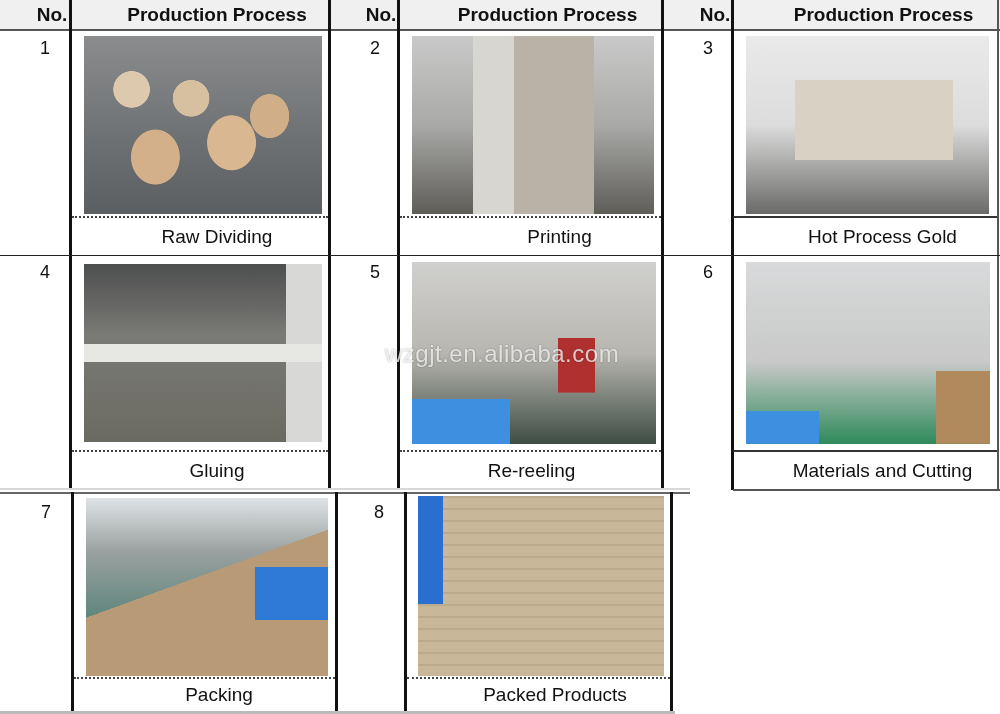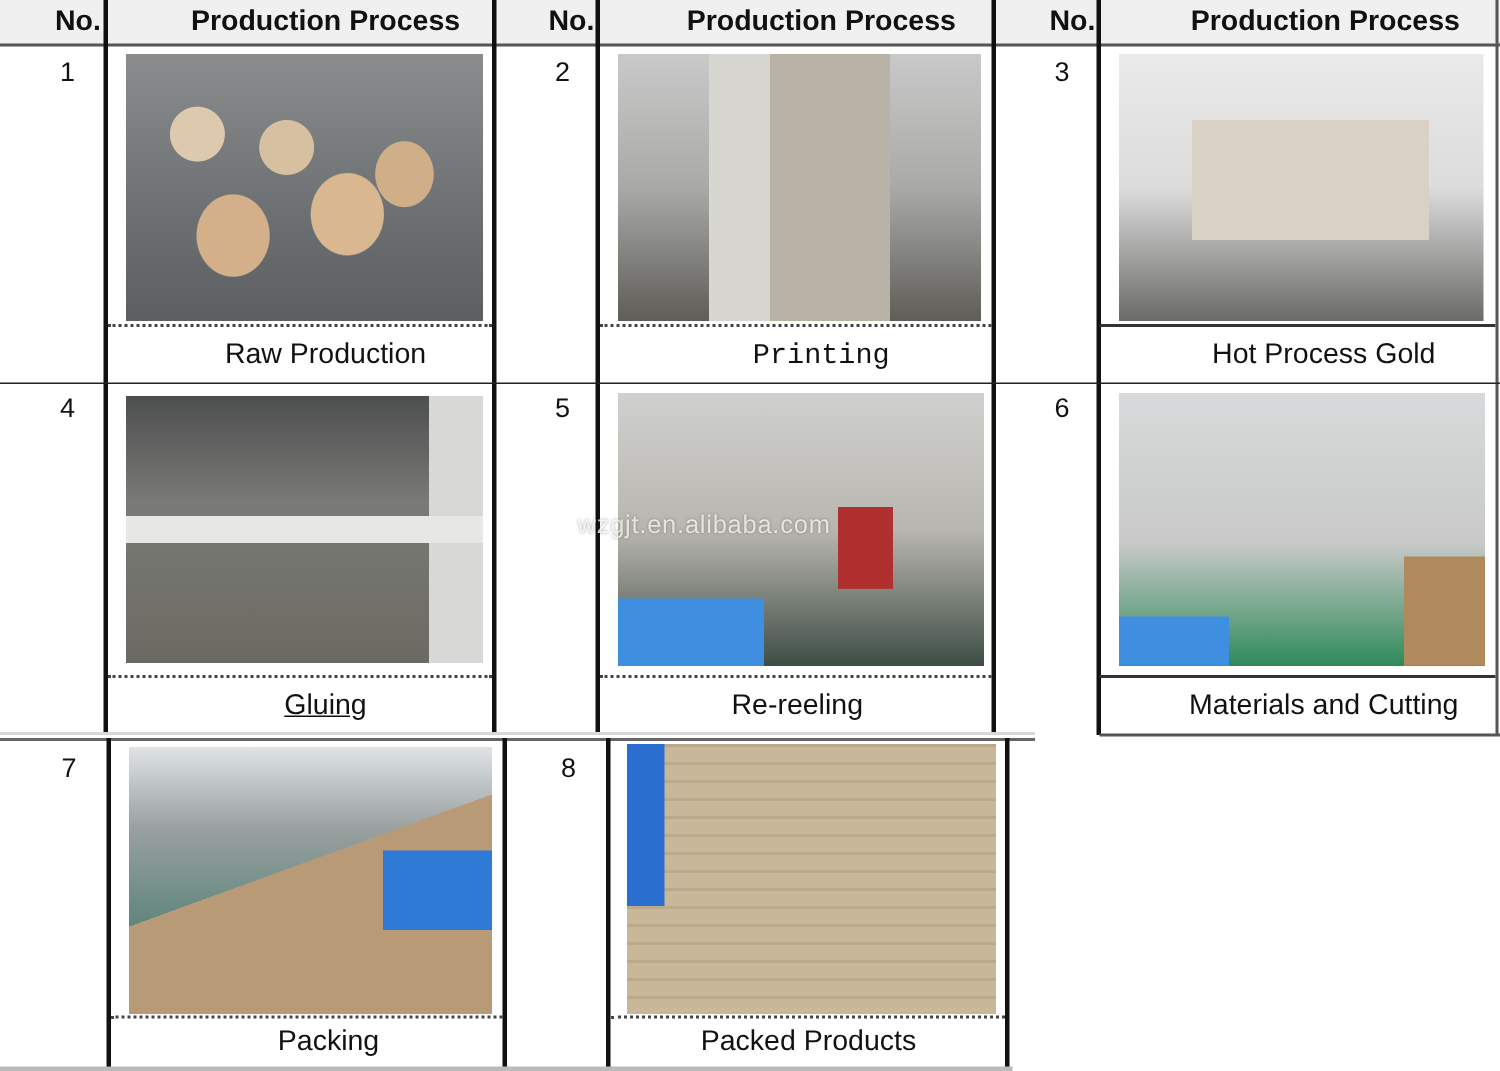--- a/index.html
+++ b/index.html
@@ -5,21 +5,21 @@
   html, body { margin:0; padding:0; background:#fff; }
   body { width:1000px; height:714px; position:relative; overflow:hidden; font-family:"Liberation Sans", sans-serif; color:#111; }
   .abs { position:absolute; box-sizing:border-box;padding-left:34px; }
   .hdr { background:#f0f0f0; font-weight:bold; font-size:19px; display:flex; align-items:center; justify-content:center; height:31px; top:0; border-bottom:2px solid #555; }
   .num { font-size:18px; text-align:center; }
   .cap { font-size:19px; display:flex; align-items:center; justify-content:center; }
   .vline { position:absolute; background:#111; width:3px; }
   .hline { position:absolute; background:#333; height:2px; }
   .dash { position:absolute; height:0; border-top:2px dotted #444; }
   .photo { position:absolute; overflow:hidden; }
-  .wm { position:absolute; left:385px; top:340px; font-size:17px; color:rgba(255,255,255,0.75); letter-spacing:0.5px; text-shadow:0 0 2px rgba(0,0,0,0.35); pointer-events:none; }
+  .wm { position:absolute; left:385px; top:340px; font-size:24px; color:rgba(255,255,255,0.75); letter-spacing:0.5px; text-shadow:0 0 2px rgba(0,0,0,0.35); pointer-events:none; }
 
   
   .p-raw { background:
       radial-gradient(ellipse 40px 45px at 30% 68%, #d4b08a 60%, transparent 62%),
       radial-gradient(ellipse 40px 45px at 62% 60%, #d9b891 60%, transparent 62%),
       radial-gradient(ellipse 32px 36px at 78% 45%, #cfae88 60%, transparent 62%),
       radial-gradient(ellipse 30px 30px at 45% 35%, #d6c0a0 60%, transparent 62%),
       radial-gradient(ellipse 30px 30px at 20% 30%, #dcc9ae 60%, transparent 62%),
       linear-gradient(180deg,#8a8c8e 0%,#6d7072 60%,#5c5f61 100%); }
   .p-print { background:
@@ -57,49 +57,49 @@
   <div class="abs hdr" style="left:0;width:70px;">No.</div>
   <div class="abs hdr" style="left:70px;width:260px;">Production Process</div>
   <div class="abs hdr" style="left:330px;width:68px;">No.</div>
   <div class="abs hdr" style="left:398px;width:265px;">Production Process</div>
   <div class="abs hdr" style="left:663px;width:70px;">No.</div>
   <div class="abs hdr" style="left:733px;width:267px;">Production Process</div>
 </div>
 
 <div class="abs num" style="left:0;top:38px;width:56px;">1</div>
 <div class="photo p-raw" style="left:84px;top:36px;width:238px;height:178px;"></div>
-<div class="abs cap" style="left:70px;top:218px;width:260px;height:38px;">Raw Production</div>
+<div class="abs cap" style="left:70px;top:218px;width:260px;height:38px;">Raw Dividing</div>
 
 <div class="abs num" style="left:330px;top:38px;width:56px;">2</div>
 <div class="photo p-print" style="left:412px;top:36px;width:242px;height:178px;"></div>
-<div class="abs cap" style="left:398px;top:218px;width:265px;height:38px;font-family:Liberation Mono, monospace;">Printing</div>
+<div class="abs cap" style="left:410px;top:218px;width:265px;height:38px;">Printing</div>
 
 <div class="abs num" style="left:663px;top:38px;width:56px;">3</div>
 <div class="photo p-hot" style="left:746px;top:36px;width:243px;height:178px;"></div>
 <div class="abs cap" style="left:733px;top:218px;width:265px;height:38px;">Hot Process Gold</div>
 
 <div class="abs num" style="left:0;top:262px;width:56px;">4</div>
 <div class="photo p-glue" style="left:84px;top:264px;width:238px;height:178px;"></div>
-<div class="abs cap" style="left:70px;top:452px;width:260px;height:38px;text-decoration:underline;">Gluing</div>
+<div class="abs cap" style="left:70px;top:452px;width:260px;height:38px;">Gluing</div>
 
 <div class="abs num" style="left:330px;top:262px;width:56px;">5</div>
 <div class="photo p-reel" style="left:412px;top:262px;width:244px;height:182px;"></div>
 <div class="abs cap" style="left:382px;top:452px;width:265px;height:38px;">Re-reeling</div>
 
 <div class="abs num" style="left:663px;top:262px;width:56px;">6</div>
 <div class="photo p-cut" style="left:746px;top:262px;width:244px;height:182px;"></div>
 <div class="abs cap" style="left:733px;top:452px;width:265px;height:38px;">Materials and Cutting</div>
 
 <div class="abs num" style="left:0;top:502px;width:58px;">7</div>
 <div class="photo p-pack" style="left:86px;top:498px;width:242px;height:178px;"></div>
 <div class="abs cap" style="left:72px;top:678px;width:260px;height:34px;">Packing</div>
 
 <div class="abs num" style="left:332px;top:502px;width:60px;">8</div>
 <div class="photo p-packed" style="left:418px;top:496px;width:246px;height:180px;"></div>
-<div class="abs cap" style="left:389px;top:678px;width:266px;height:34px;">Packed Products</div>
+<div class="abs cap" style="left:405px;top:678px;width:266px;height:34px;">Packed Products</div>
 
 <div class="vline" style="left:69px;top:0;height:490px;"></div>
 <div class="vline" style="left:328px;top:0;height:490px;"></div>
 <div class="vline" style="left:397px;top:0;height:490px;"></div>
 <div class="vline" style="left:661px;top:0;height:490px;"></div>
 <div class="vline" style="left:731px;top:0;height:490px;"></div>
 <div class="vline" style="left:997px;top:0;height:490px;width:2px;background:#555;"></div>
 
 <div class="hline" style="left:0;top:255px;width:1000px;height:1px;background:#222;"></div>
 <div class="hline" style="left:733px;top:489px;width:267px;background:#555;"></div>

